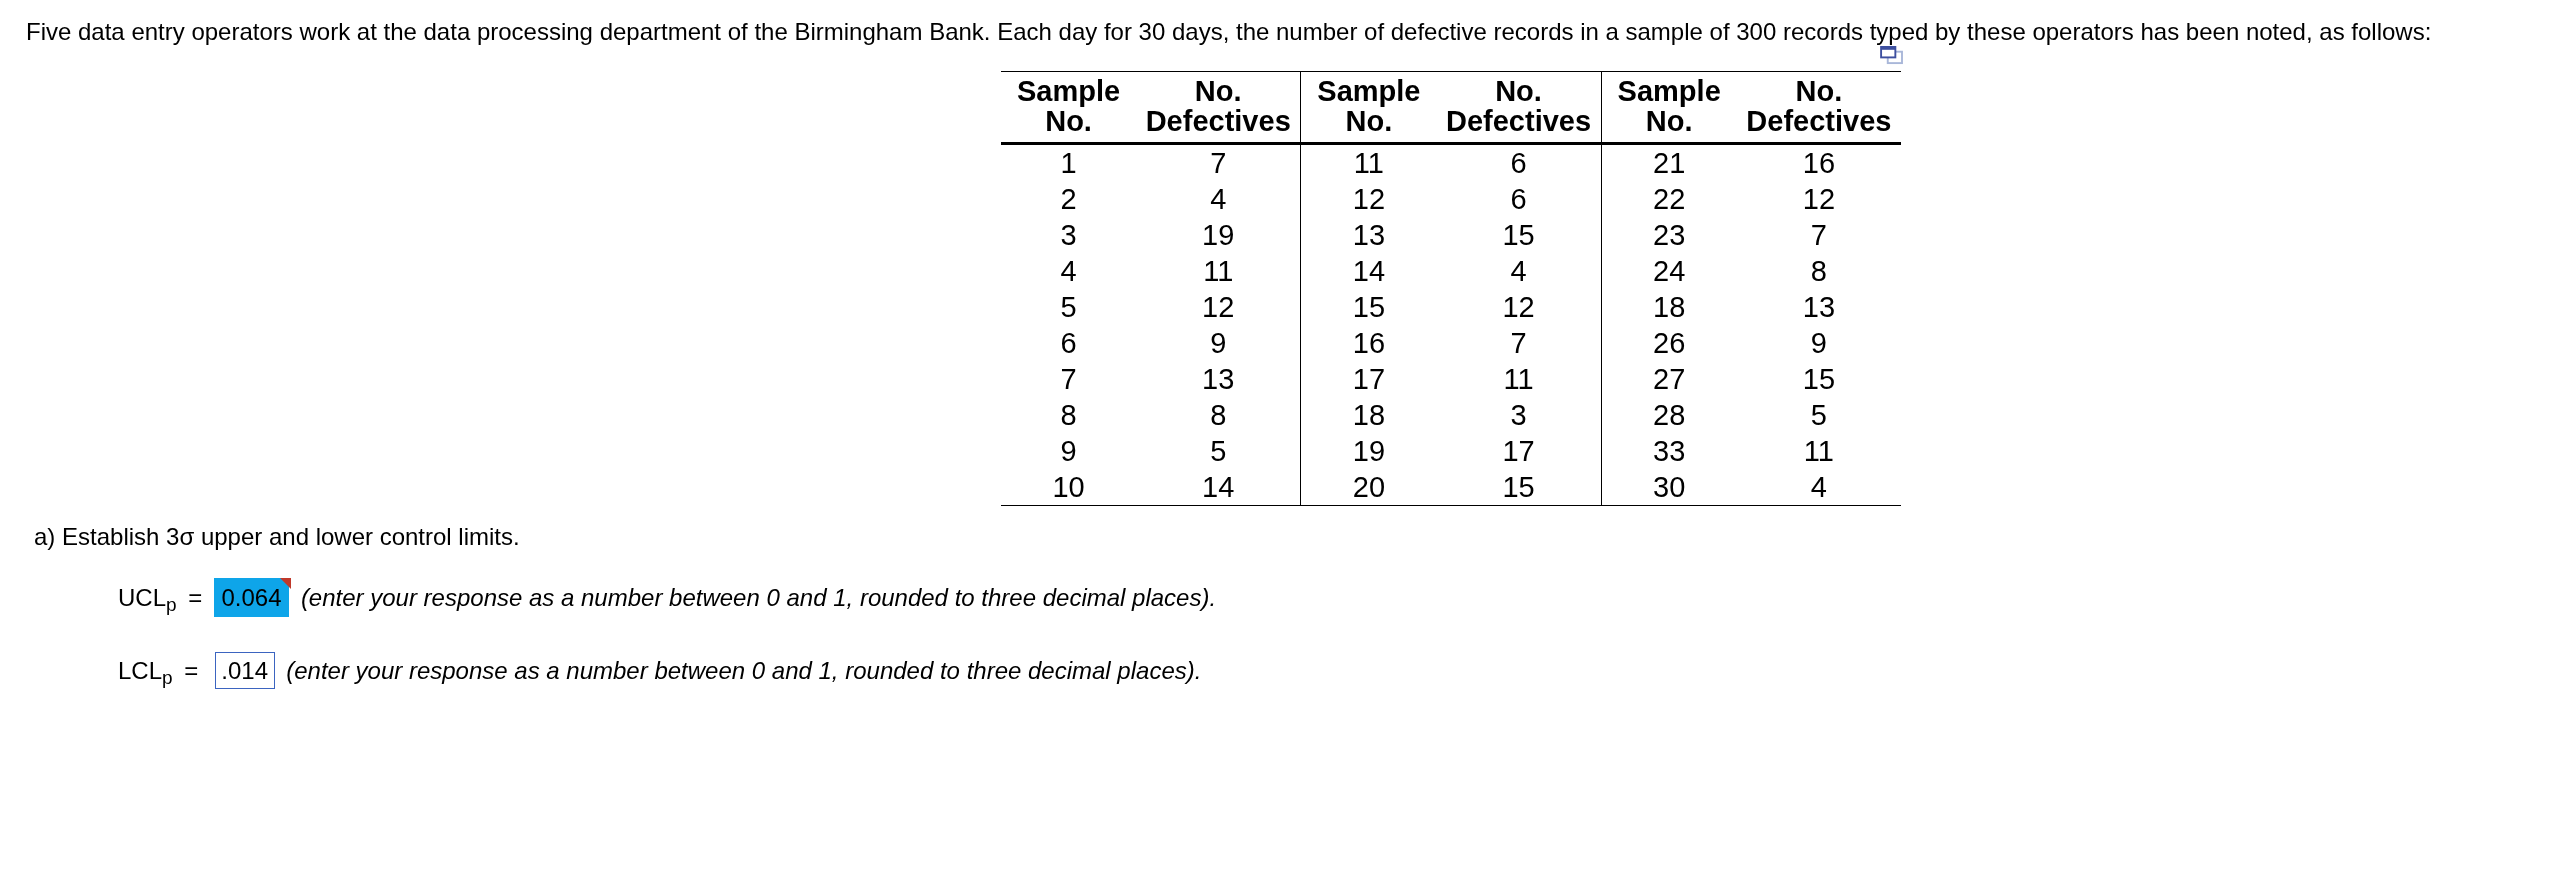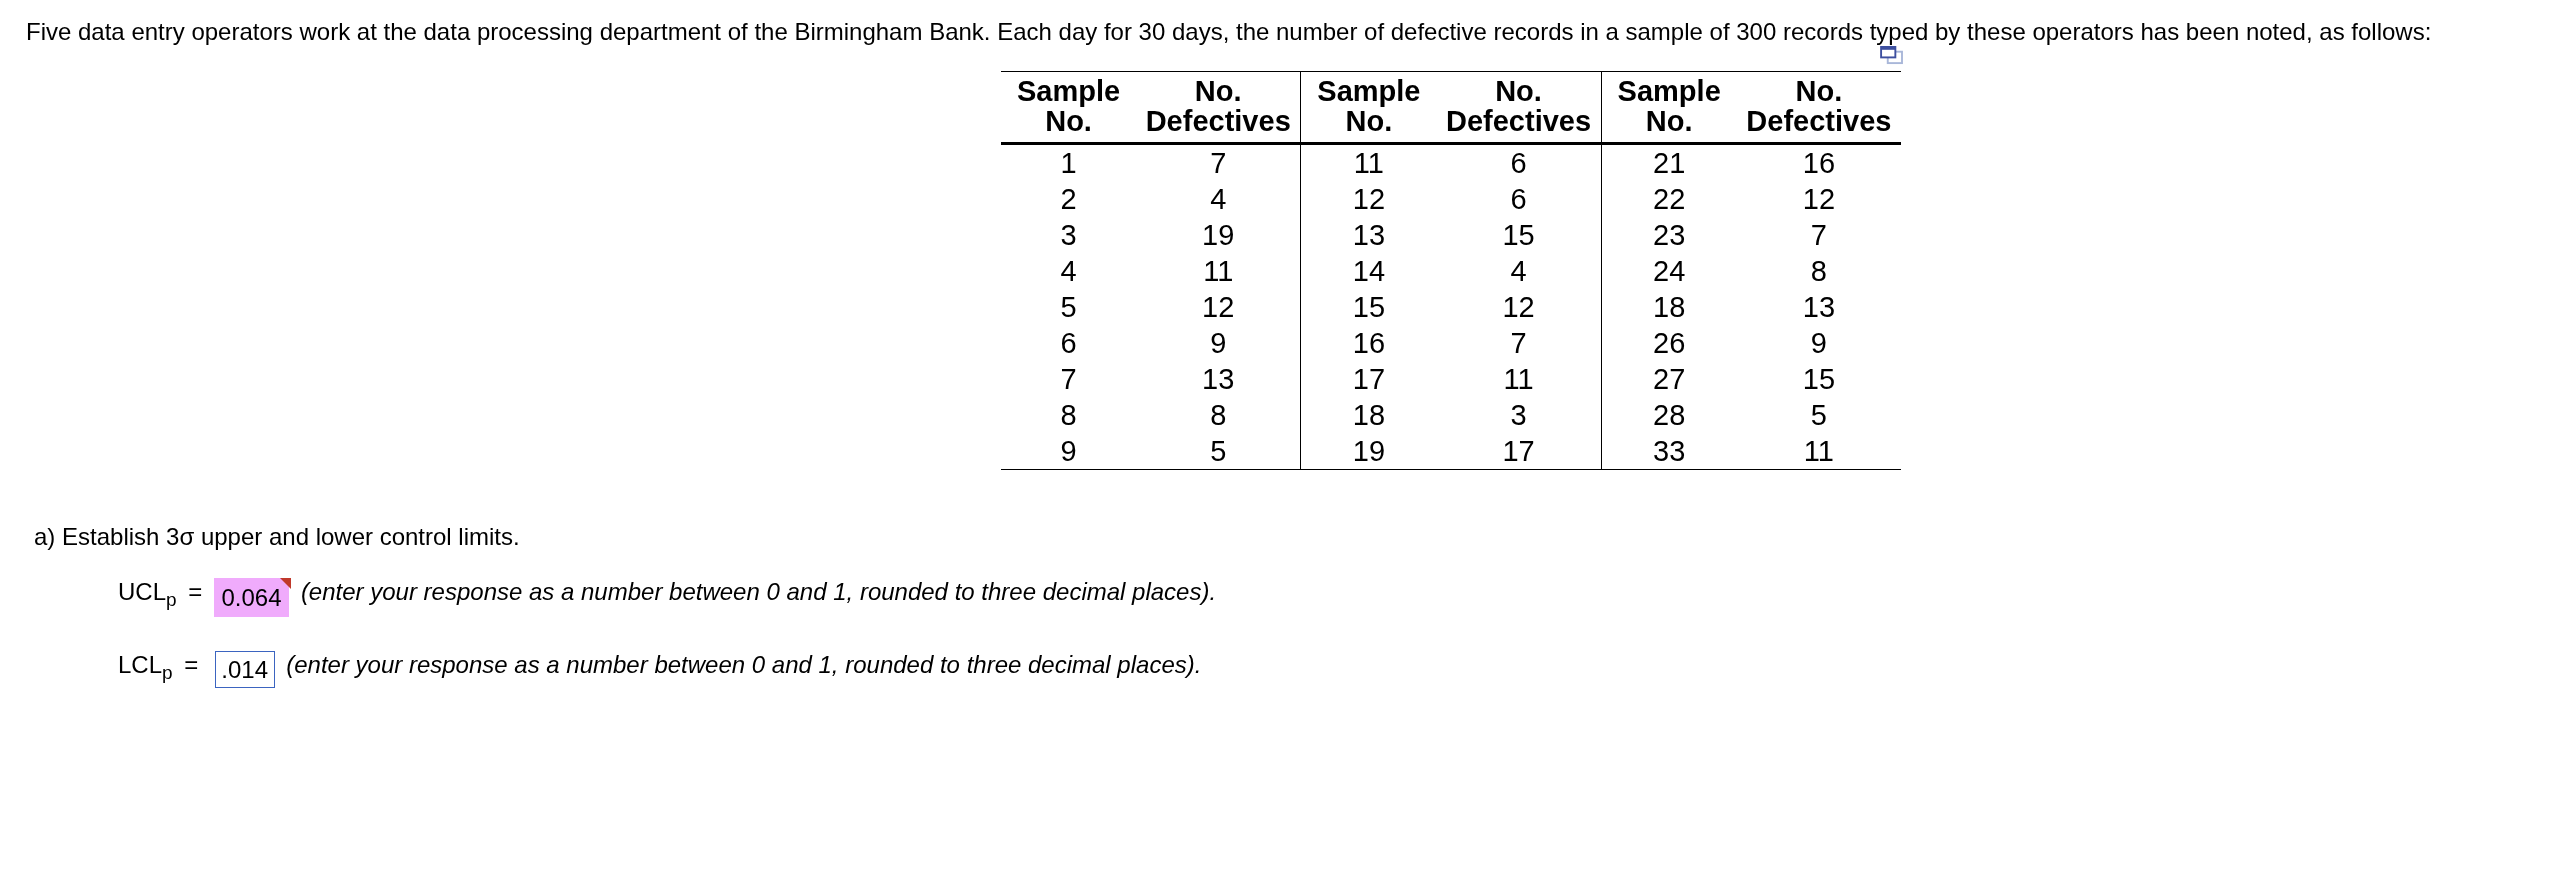--- a/index.html
+++ b/index.html
@@ -71,37 +71,38 @@
     font-size: 24px;
     line-height: 27px;
     margin: 8px;
     white-space: nowrap;
   }
   .answer-row {
     position: absolute;
     left: 118px;
     height: 39px;
     display: flex;
+    align-items: center;
     font-size: 24px;
     white-space: nowrap;
   }
   .answer-row.ucl { top: 578px; }
   .answer-row.lcl { top: 651px; }
   .lbl { display: inline-block; }
   .lbl sub {
     font-size: 19px;
     position: relative;
     top: 5.8px;
     vertical-align: baseline;
   }
   .eq { display: inline-block; margin: 0 9.6px 0 11.6px; }
   .ans-ucl {
     position: relative;
     display: inline-block;
-    background: #f0abfc;
+    background: #0ea5e9;
     height: 39px;
     line-height: 39px;
     padding: 0 5.8px;
     min-width: 64px;
     text-align: center;
     margin-left: 1.9px;
   }
   .ans-ucl .flag {
     position: absolute;
     right: -1.9px;
@@ -216,20 +217,28 @@
       <td class="c-d">5</td>
     </tr>
     <tr>
       <td class="c-s">9</td>
       <td class="c-d">5</td>
       <td class="c-s grp-start">19</td>
       <td class="c-d">17</td>
       <td class="c-s grp-start">33</td>
       <td class="c-d">11</td>
     </tr>
+    <tr>
+      <td class="c-s">10</td>
+      <td class="c-d">14</td>
+      <td class="c-s grp-start">20</td>
+      <td class="c-d">15</td>
+      <td class="c-s grp-start">30</td>
+      <td class="c-d">4</td>
+    </tr>
   </tbody>
 </table>
 
 <p class="question">a) Establish 3σ upper and lower control limits.</p>
 
 <div class="answer-row ucl">
   <span class="lbl"><span>UCL</span><sub>p</sub></span>
   <span class="eq">=</span>
   <span class="ans-ucl">
     <span>0.064</span>

